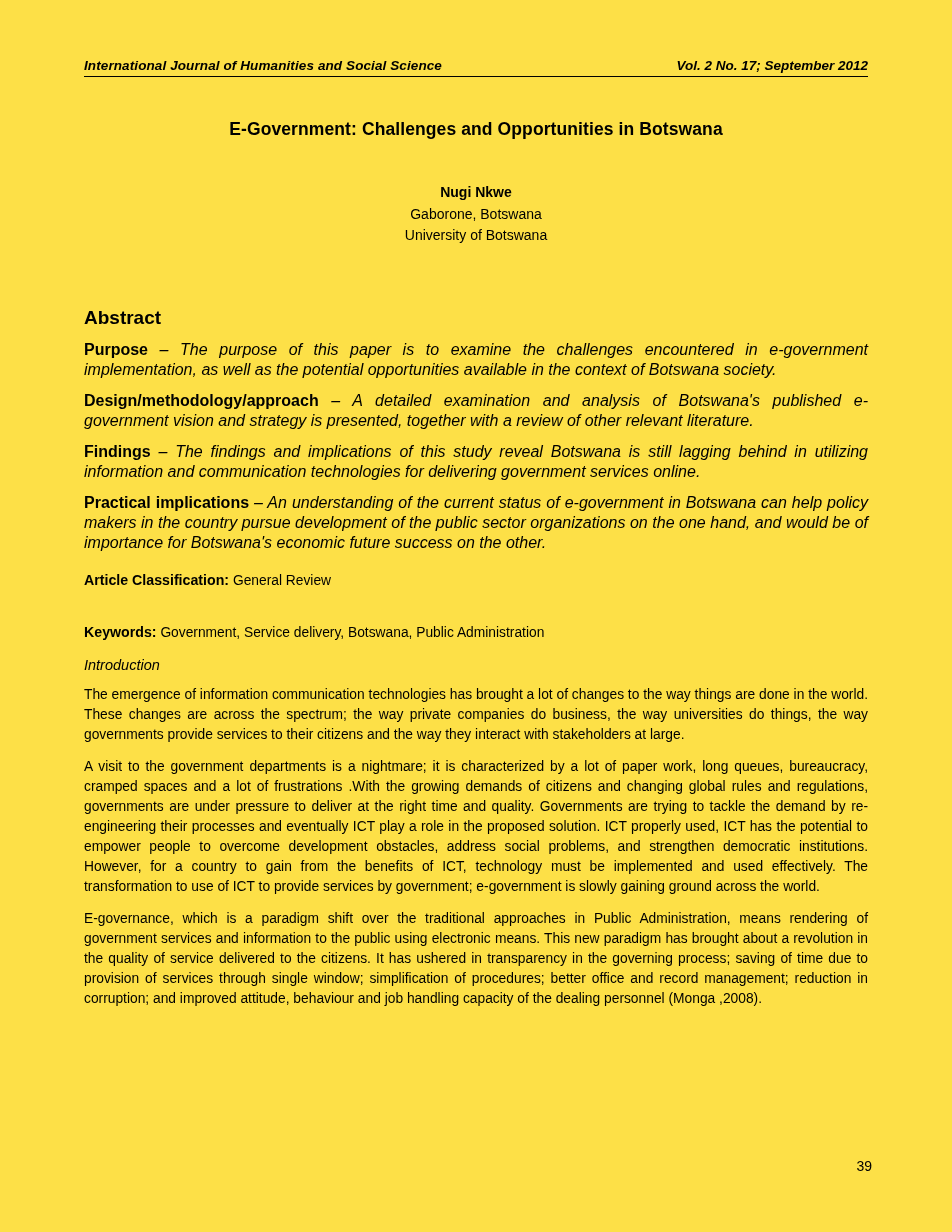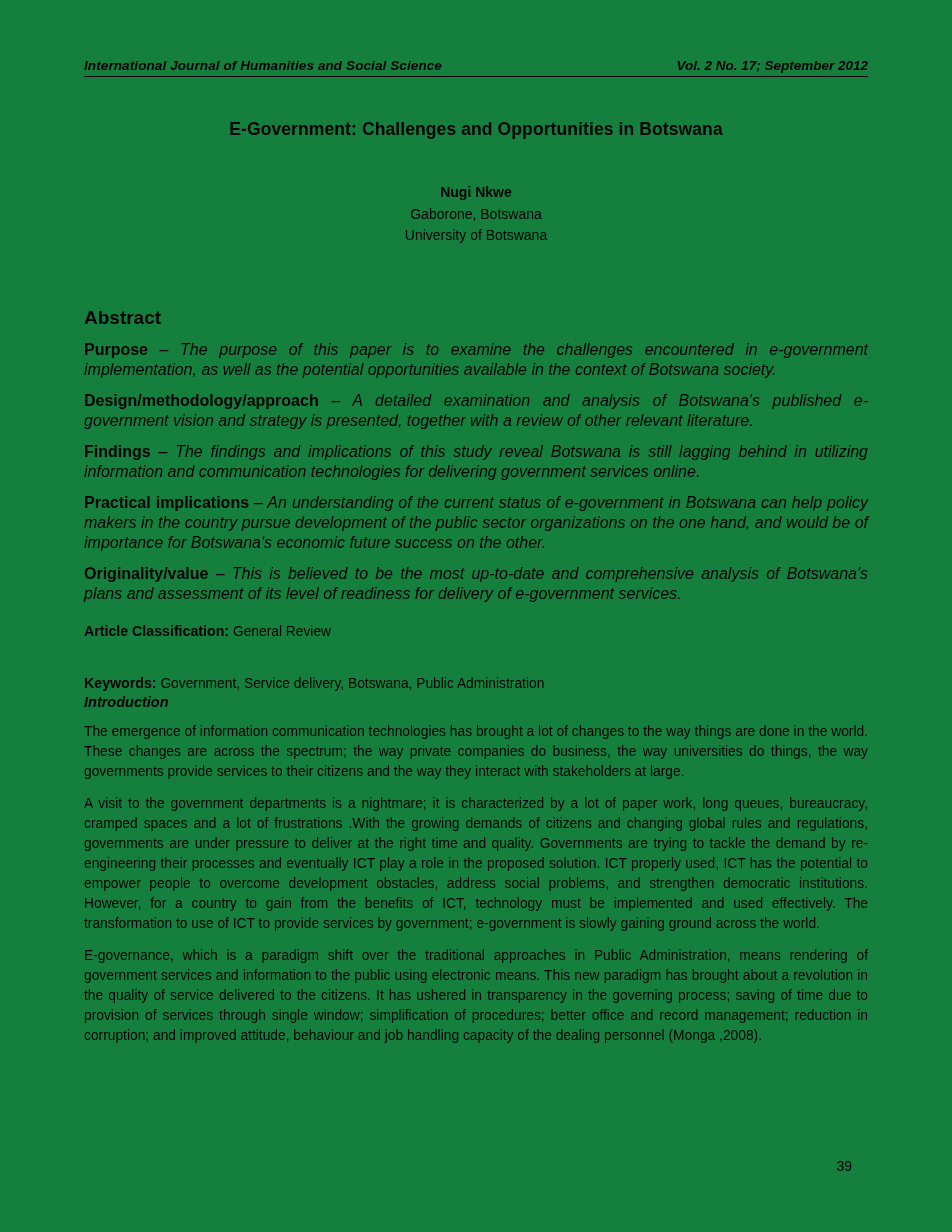--- a/index.html
+++ b/index.html
@@ -1,21 +1,21 @@
 <!DOCTYPE html>
 <html><head>
 <meta charset="utf-8">
 <style>
   * { margin: 0; padding: 0; box-sizing: border-box; }
   html, body { background: #ffffff; }
   .page {
     position: relative;
     width: 952px;
     height: 1232px;
-    background: #15803d;
+    background: #fde047;
     color: #000000;
     font-family: "Liberation Sans", "DejaVu Sans", sans-serif;
     padding: 58px 84px 0 84px;
     overflow: hidden;
   }
   .header {
     display: flex;
     justify-content: space-between;
     align-items: baseline;
     font-style: italic;
@@ -54,33 +54,33 @@
   p.abs i { font-style: italic; }
   p.kw {
     font-size: 13.8px;
     line-height: 20px;
   }
   p.kw b { font-size: 14.2px; }
   .kw-row { margin-top: 31px; }
   .class-row { margin-top: 17px; }
   .section-heading {
     font-size: 14.5px;
-    font-weight: bold;
+    font-weight: normal;
     font-style: italic;
-    margin-top: 0;
+    margin-top: 14px;
   }
   p.body {
     margin-top: 12px;
     font-size: 13.8px;
     line-height: 20px;
     text-align: justify;
   }
   .page-number {
     position: absolute;
-    right: 100px;
+    right: 80px;
     bottom: 58px;
     font-size: 14px;
   }
 </style>
 </head>
 <body>
 
 <div class="page">
 
   <header class="header">
@@ -99,21 +99,20 @@
   <h2 class="abstract-heading">Abstract</h2>
 
   <p class="abs"><b>Purpose</b> <i>– The purpose of this paper is to examine the challenges encountered in e-government implementation, as well as the potential opportunities available in the context of Botswana society.</i></p>
 
   <p class="abs"><b>Design/methodology/approach</b> <i>– A detailed examination and analysis of Botswana's published e-government vision and strategy is presented, together with a review of other relevant literature.</i></p>
 
   <p class="abs"><b>Findings</b> <i>– The findings and implications of this study reveal Botswana is still lagging behind in utilizing information and communication technologies for delivering government services online.</i></p>
 
   <p class="abs"><b>Practical implications</b> <i>– An understanding of the current status of e-government in Botswana can help policy makers in the country pursue development of the public sector organizations on the one hand, and would be of importance for Botswana's economic future success on the other.</i></p>
 
-  <p class="abs"><b>Originality/value</b> <i>– This is believed to be the most up-to-date and comprehensive analysis of Botswana's plans and assessment of its level of readiness for delivery of e-government services.</i></p>
 
   <p class="kw class-row"><b>Article Classification:</b> <span>General Review</span></p>
 
   <p class="kw kw-row"><b>Keywords:</b> <span>Government, Service delivery, Botswana, Public Administration</span></p>
 
   <h3 class="section-heading">Introduction</h3>
 
   <p class="body">The emergence of information communication technologies has brought a lot of changes to the way things are done in the world. These changes are across the spectrum; the way private companies do business, the way universities do things, the way governments provide services to their citizens and the way they interact with stakeholders at large.</p>
 
   <p class="body">A visit to the government departments is a nightmare; it is characterized by a lot of paper work, long queues, bureaucracy, cramped spaces and a lot of frustrations .With the growing demands of citizens and changing global rules and regulations, governments are under pressure to deliver at the right time and quality. Governments are trying to tackle the demand by re-engineering their processes and eventually ICT play a role in the proposed solution. ICT properly used, ICT has the potential to empower people to overcome development obstacles, address social problems, and strengthen democratic institutions. However, for a country to gain from the benefits of ICT, technology must be implemented and used effectively. The transformation to use of ICT to provide services by government; e-government is slowly gaining ground across the world.</p>

